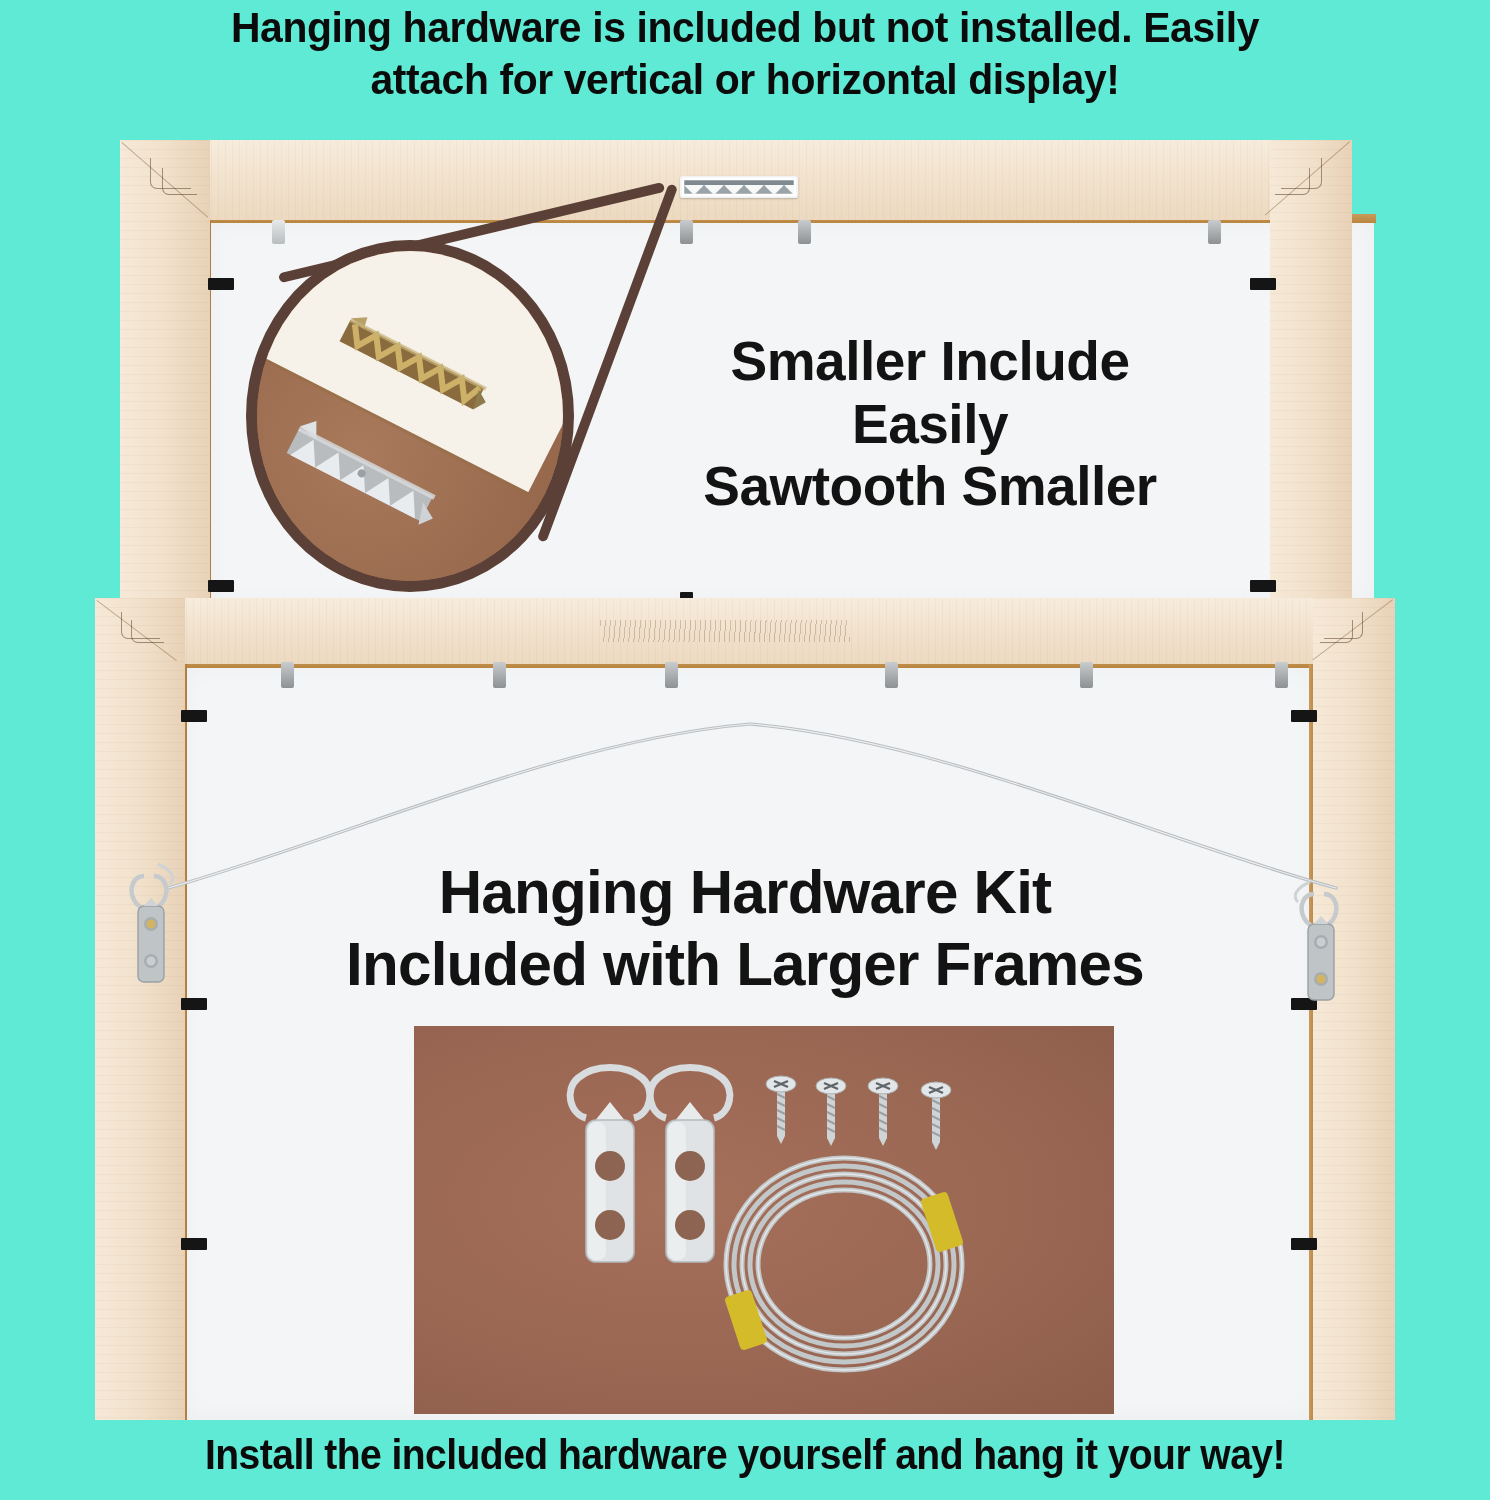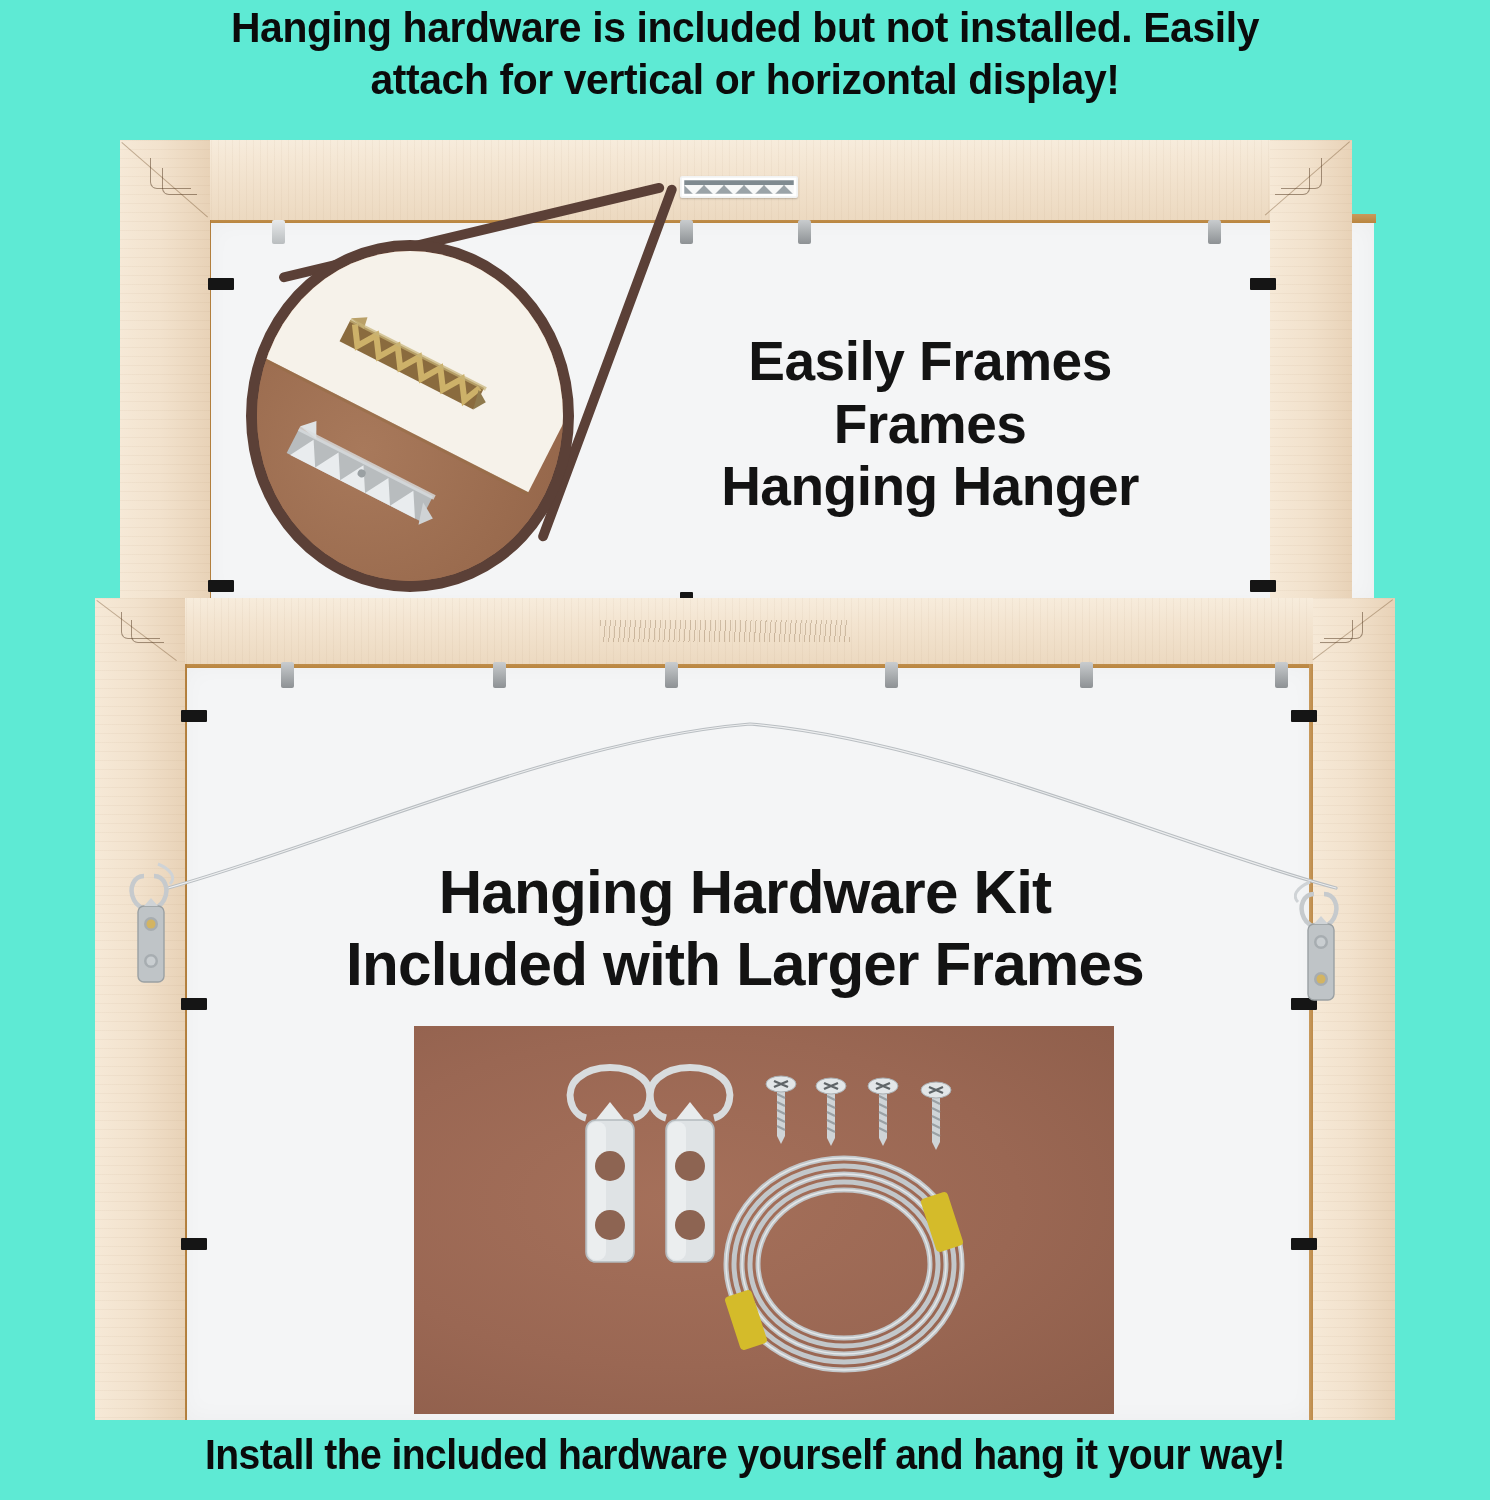--- a/index.html
+++ b/index.html
@@ -183,23 +183,23 @@
         <path d="M4 36 L18 12 L32 36 L46 12 L60 36 L74 12 L88 36 L102 12 L116 36 L130 12 L144 36" fill="#e9ecee"></path>
         <path d="M0 6 L12 -6 L20 10 Z" fill="#dfe3e5"></path>
         <path d="M144 18 L160 28 L150 40 Z" fill="#cfd3d5"></path>
         <circle cx="76" cy="20" r="4" fill="#9aa0a3"></circle>
         <rect x="0" y="6" width="152" height="5" fill="#d8dcde" opacity=".8"></rect>
       </g>
     </svg>
   </div>
 
   <div class="text-block t1" style="left:620px;top:330px;width:620px;">
-    <div>Easily Frames</div>
-    <div>Frames</div>
-    <div>Hanging Hanger</div>
+    <div>Smaller Include</div>
+    <div>Easily</div>
+    <div>Sawtooth Smaller</div>
   </div>
 
   <div class="frame" style="left:95px;top:598px;width:1300px;height:822px;">
 
     <div class="board" style="left:88px;top:66px;width:1130px;height:756px;"></div>
 
     <div class="lip" style="left:86px;top:60px;width:1134px;height:10px;"></div>
     <div class="lip vert" style="left:84px;top:60px;width:8px;height:762px;"></div>
     <div class="lip vert" style="left:1214px;top:60px;width:8px;height:762px;"></div>
 

